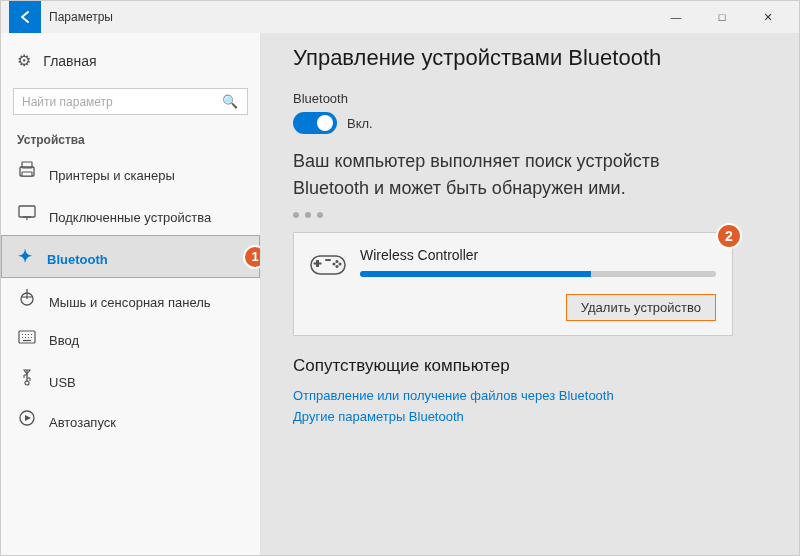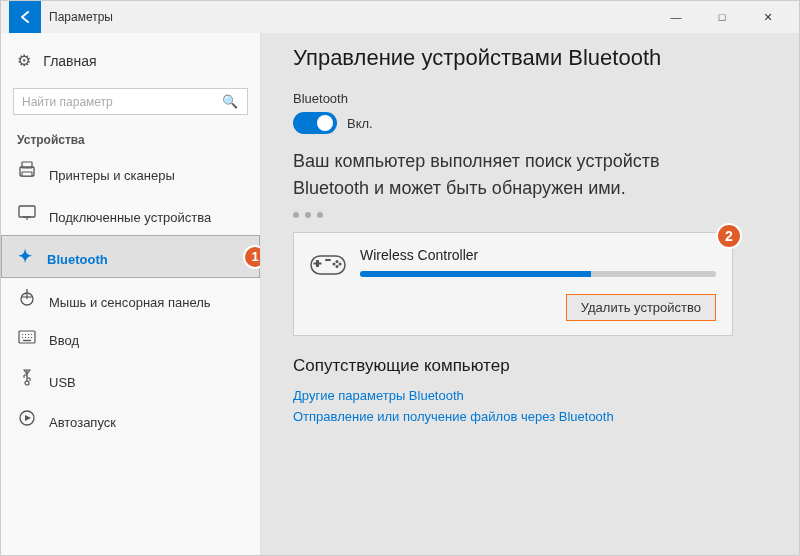--- a/index.html
+++ b/index.html
@@ -542,19 +542,19 @@
           </div>
         </div>
         <div class="device-actions">
           <button class="remove-btn">Удалить устройство</button>
         </div>
         <div class="device-badge">2</div>
       </div>
 
       <div>
         <h2 class="related-title">Сопутствующие компьютер</h2>
+        <a class="related-link">Отправление или получение файлов через Bluetooth</a>
         <a class="related-link">Другие параметры Bluetooth</a>
-        <a class="related-link">Отправление или получение файлов через Bluetooth</a>
       </div>
 
     </div>
   </div>
 </div>
 
 </body></html>

